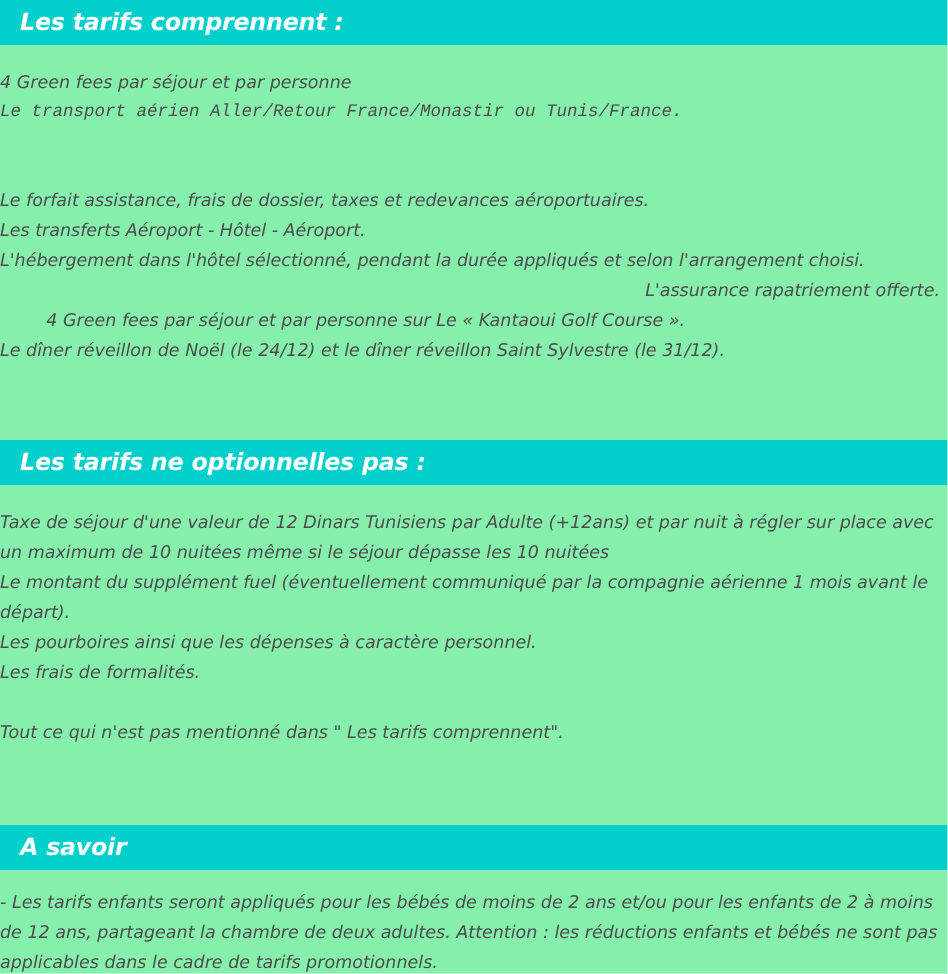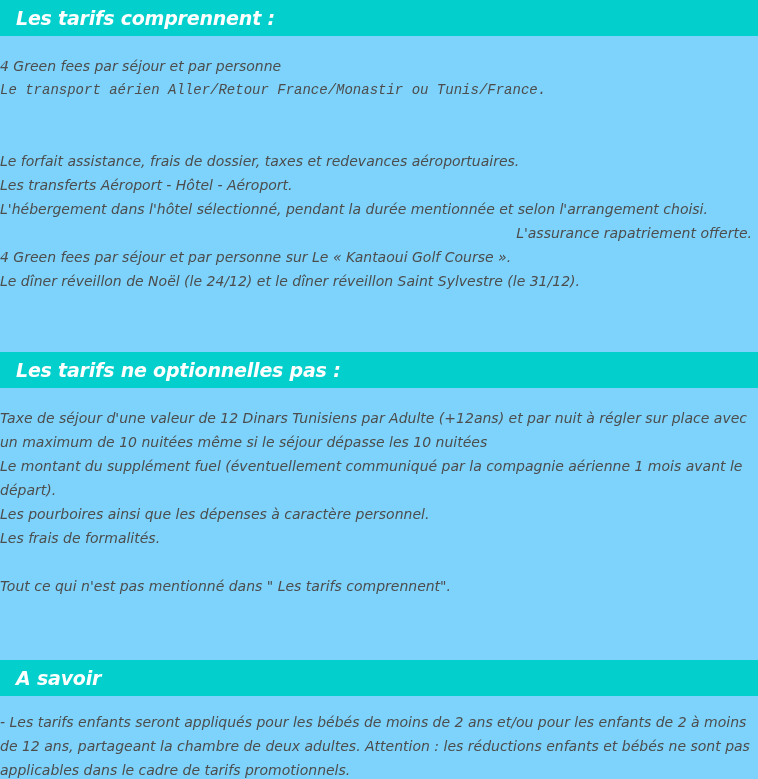--- a/index.html
+++ b/index.html
@@ -58,34 +58,34 @@
     height: 24px;
   }
   .gap-after-sec1 { height: 59px; }
   .gap-after-sec2 { height: 62px; }
   .pre-body-gap { height: 18px; }
   .pre-body-gap-3 { height: 14px; }
 </style>
 </head>
 <body>
 
-<div class="page" style="background: #7dd3fc;">
+<div class="page" style="background: #86efac;">
 
   <div class="section-bar" style="background: rgb(3, 208, 204);">
     <span class="section-title" style="color: rgb(255, 255, 255);">Les tarifs comprennent :</span>
   </div>
   <div class="pre-body-gap"></div>
   <div class="section-body">
     <p class="body-line" style="color: rgb(77, 77, 77);">4 Green fees par séjour et par personne</p>
     <p class="body-line" style="color: rgb(77, 77, 77); font-family: Liberation Mono, monospace;">Le transport aérien Aller/Retour France/Monastir ou Tunis/France.</p>
     <p class="body-line" style="color: rgb(77, 77, 77); margin-top: 47px;">Le forfait assistance, frais de dossier, taxes et redevances aéroportuaires.</p>
     <p class="body-line" style="color: rgb(77, 77, 77);">Les transferts Aéroport - Hôtel - Aéroport.</p>
-    <p class="body-line" style="color: rgb(77, 77, 77);">L'hébergement dans l'hôtel sélectionné, pendant la durée mentionnée et selon l'arrangement choisi.</p>
+    <p class="body-line" style="color: rgb(77, 77, 77);">L'hébergement dans l'hôtel sélectionné, pendant la durée appliqués et selon l'arrangement choisi.</p>
     <p class="body-line" style="color: rgb(77, 77, 77); text-align: right;">L'assurance rapatriement offerte.</p>
-    <p class="body-line" style="color: rgb(77, 77, 77);">4 Green fees par séjour et par personne sur Le « Kantaoui Golf Course ».</p>
+    <p class="body-line" style="color: rgb(77, 77, 77); margin-left: 37px;">4 Green fees par séjour et par personne sur Le « Kantaoui Golf Course ».</p>
     <p class="body-line" style="color: rgb(77, 77, 77);">Le dîner réveillon de Noël (le 24/12) et le dîner réveillon Saint Sylvestre (le 31/12).</p>
   </div>
 
   <div class="gap-after-sec1"></div>
 
   <div class="section-bar" style="background: rgb(3, 208, 204);">
     <span class="section-title" style="color: rgb(255, 255, 255);">Les tarifs ne optionnelles pas :</span>
   </div>
   <div class="pre-body-gap"></div>
   <div class="section-body">

